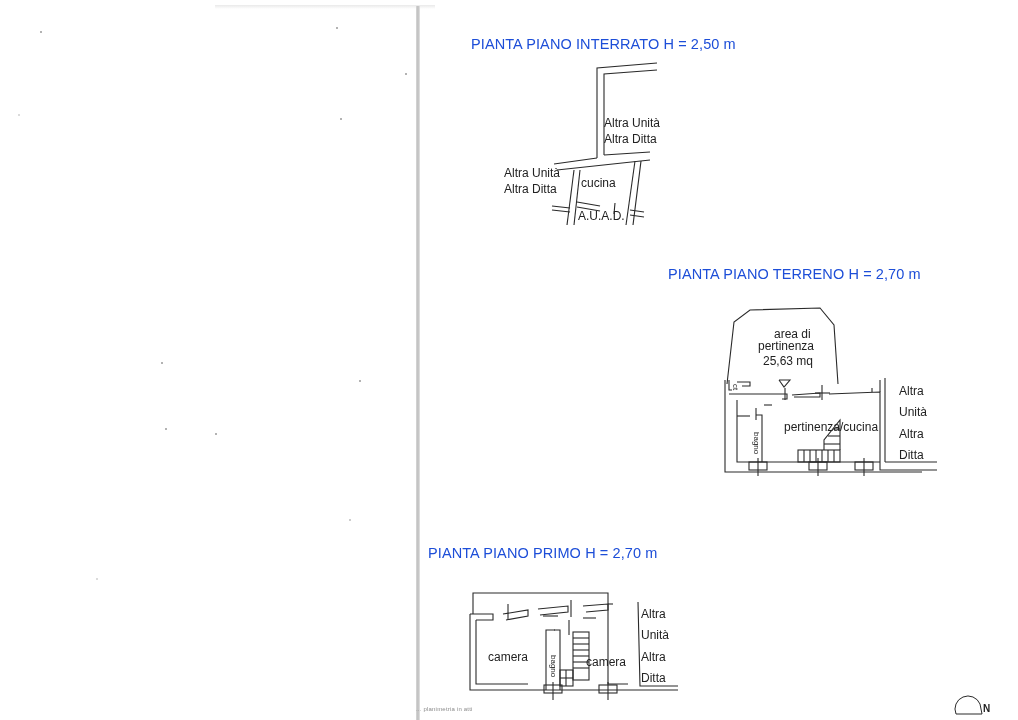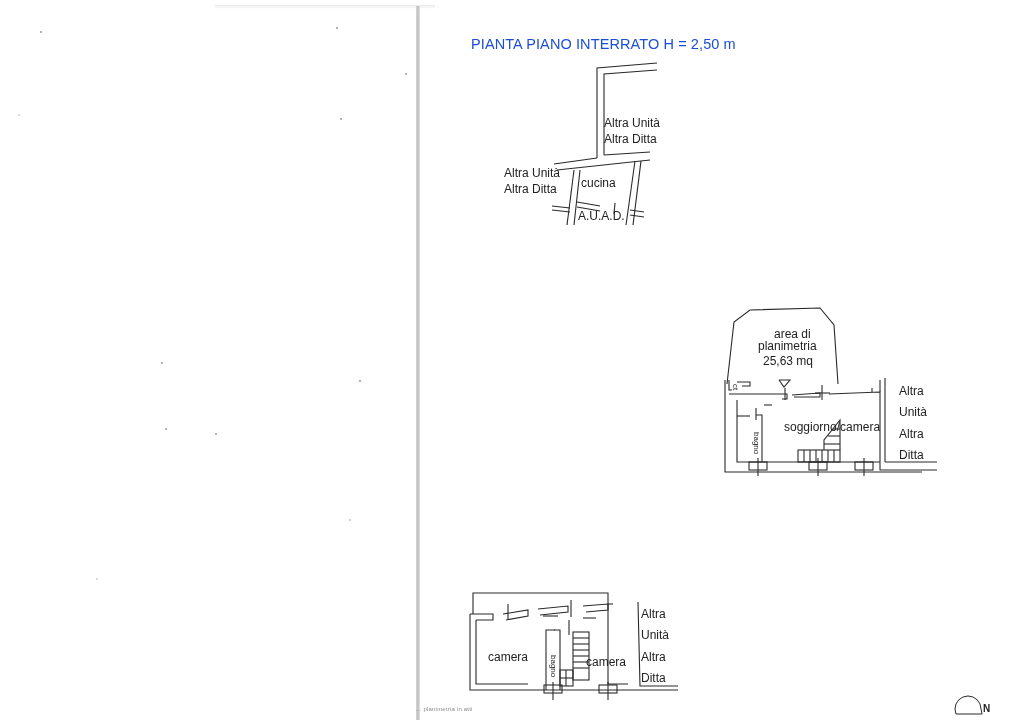--- a/index.html
+++ b/index.html
@@ -143,20 +143,21 @@
     <polyline points="90,150 104,152"></polyline>
     <polyline points="90,155 104,157"></polyline>
   </svg>
   <div class="lbl" style="left:604px;top:116px">Altra Unità</div>
   <div class="lbl" style="left:604px;top:132px">Altra Ditta</div>
   <div class="lbl" style="left:504px;top:166px">Altra Unità</div>
   <div class="lbl" style="left:504px;top:182px">Altra Ditta</div>
   <div class="lbl" style="left:581px;top:176px">cucina</div>
   <div class="lbl" style="left:578px;top:209px">A.U.A.D.</div>
 
+  <div class="plan-title" style="left:668px;top:266px">PIANTA PIANO TERRENO H = 2,70 m</div>
 
   <svg class="plan" style="left:712px;top:300px" width="225" height="180" viewBox="0 0 225 180">
 
     <polyline points="15,84 22,22 38,10 108,8 122,25 126,84"></polyline>
 
     <polyline points="13,80 13,172 210,172"></polyline>
     <polyline points="17,80 17,90 20,90"></polyline>
     <polyline points="25,82 38,82 38,86 30,86"></polyline>
     <polyline points="17,94 75,94 75,99 70,99"></polyline>
     <polyline points="80,95 108,93 108,97 82,97"></polyline>
@@ -195,30 +196,31 @@
     <line x1="46" y1="158" x2="46" y2="176"></line>
     <rect x="97" y="162" width="18" height="8"></rect>
     <line x1="106" y1="158" x2="106" y2="176"></line>
     <rect x="143" y="162" width="18" height="8"></rect>
     <line x1="152" y1="158" x2="152" y2="176"></line>
 
     <polyline points="168,162 168,170 225,170"></polyline>
     <polyline points="173,162 225,162"></polyline>
   </svg>
   <div class="lbl" style="left:774px;top:327px">area di</div>
-  <div class="lbl" style="left:758px;top:339px">planimetria</div>
+  <div class="lbl" style="left:758px;top:339px">pertinenza</div>
   <div class="lbl" style="left:763px;top:354px">25,63 mq</div>
   <div class="lbl-vert" style="left:740px;top:384px">ct</div>
-  <div class="lbl" style="left:784px;top:420px">soggiorno/camera</div>
+  <div class="lbl" style="left:784px;top:420px">pertinenza/cucina</div>
   <div class="lbl-vert" style="left:761px;top:432px">bagno</div>
   <div class="lbl" style="left:899px;top:384px">Altra</div>
   <div class="lbl" style="left:899px;top:405px">Unità</div>
   <div class="lbl" style="left:899px;top:427px">Altra</div>
   <div class="lbl" style="left:899px;top:448px">Ditta</div>
 
+  <div class="plan-title" style="left:428px;top:545px">PIANTA PIANO PRIMO H = 2,70 m</div>
 
   <svg class="plan" style="left:468px;top:590px" width="210" height="115" viewBox="0 0 210 115">
 
     <polyline points="5,24 5,3 140,3 140,14"></polyline>
 
     <polyline points="2,24 2,100 210,100"></polyline>
     <polyline points="8,30 8,94 60,94"></polyline>
     <polyline points="2,24 25,24 25,30 8,30"></polyline>
     <polyline points="35,24 60,20 60,26 38,30"></polyline>
     <polyline points="70,19 100,16 100,22 72,25"></polyline>

